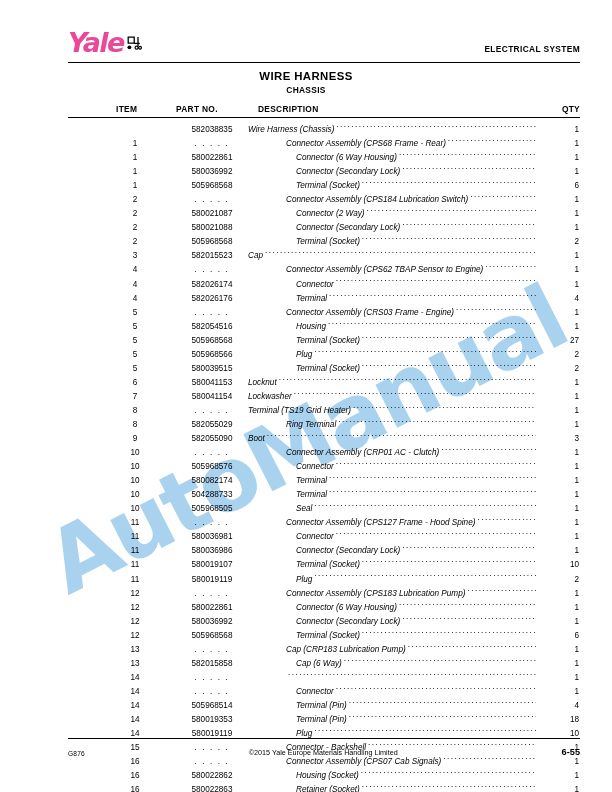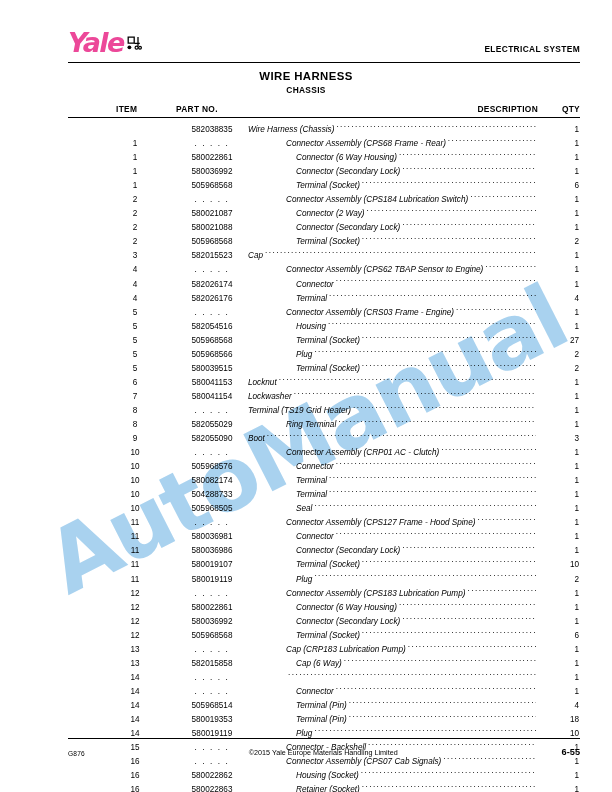--- a/index.html
+++ b/index.html
@@ -114,21 +114,21 @@
     font-size: 8.4px;
     font-weight: 700;
     letter-spacing: 0.3px;
     padding-bottom: 3px;
   }
   .rule-top { border-top: 1.5px solid #000; }
   .rule-bottom { border-bottom: 1.5px solid #000; }
 
   .col-item   { width: 52px; text-align: left; flex: 0 0 52px; margin-left: 48px; }
   .col-part   { width: 80px; text-align: left; flex: 0 0 80px; padding-left: 8px; }
-  .col-desc   { flex: 1 1 auto; padding-left: 10px; position: relative; text-align: right; }
+  .col-desc   { flex: 1 1 auto; padding-left: 10px; position: relative; }
   .col-qty    { width: 42px; text-align: right; flex: 0 0 42px; }
 
   .tbody { padding-top: 5px; }
 
   .row {
     display: flex;
     align-items: baseline;
     font-size: 8.2px;
     line-height: 14.05px;
     height: 14.05px;

